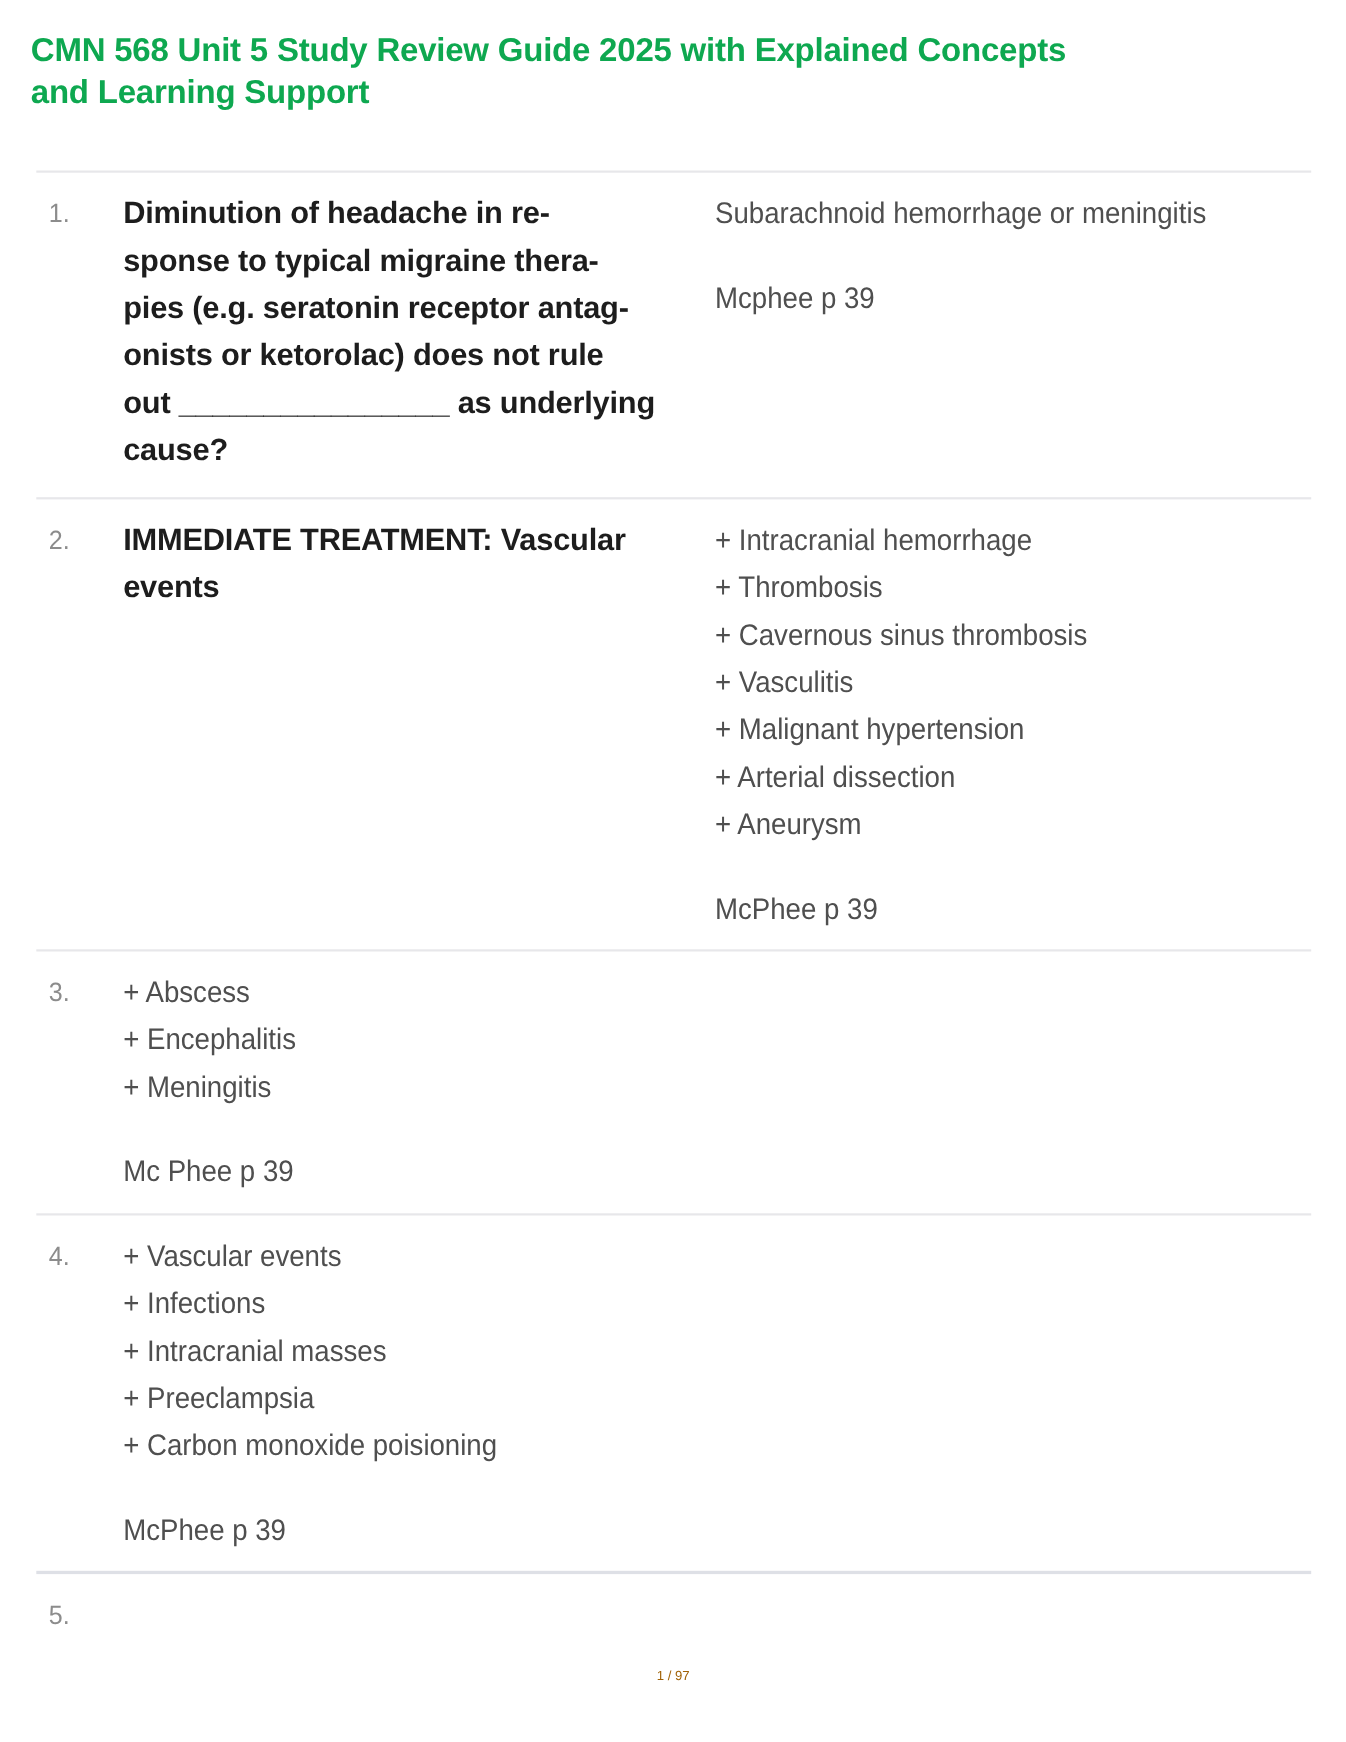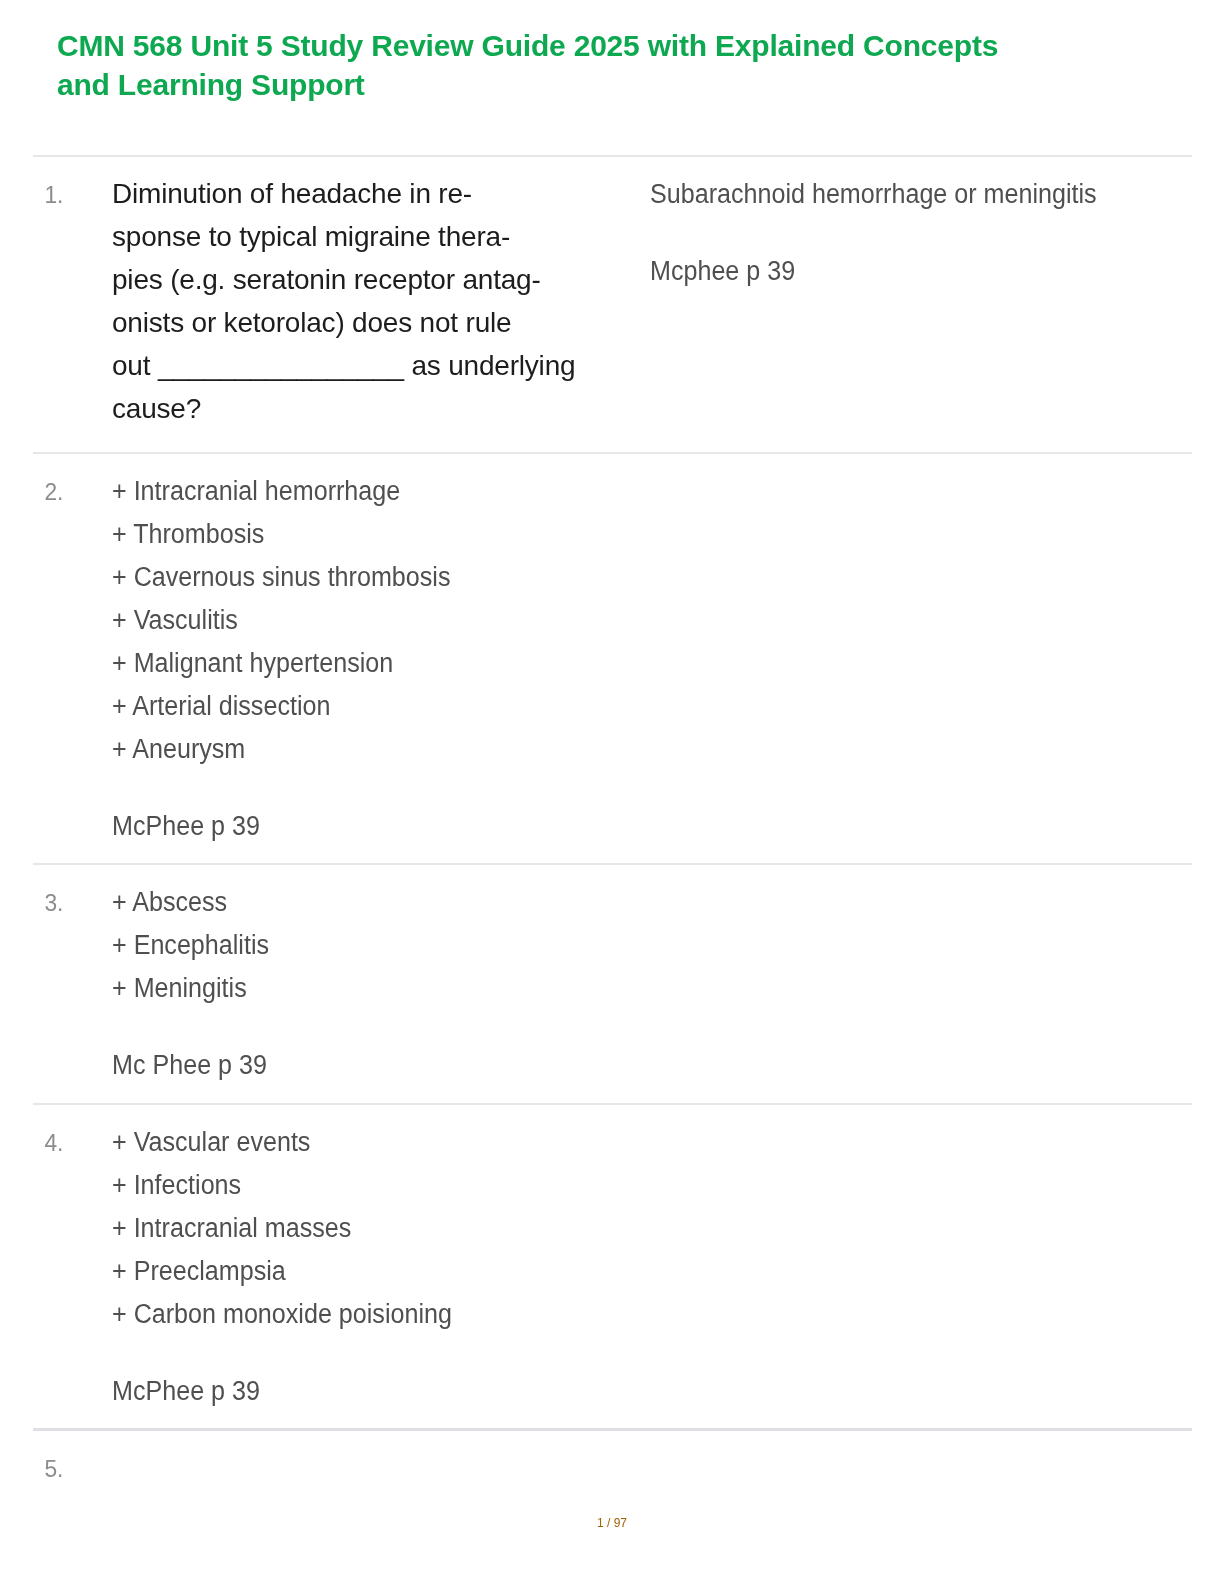--- a/index.html
+++ b/index.html
@@ -8,21 +8,21 @@
     background: #ffffff;
   }
   body {
     width: 1224px;
     height: 1584px;
     position: relative;
     overflow: hidden;
     font-family: "Liberation Sans", "DejaVu Sans", sans-serif;
   }
   .page-title {
-    margin: 26px 30px 0 57px;
+    margin: 26px 30px 0 28px;
     font-size: 30px;
     line-height: 39px;
     font-weight: 700;
     letter-spacing: -0.2px;
     color: #0ea850;
     white-space: pre-line;
   }
   .content {
     margin: 51px 32px 0 33px;
   }
@@ -43,21 +43,21 @@
     padding-left: 12px;
     padding-top: 9px;
     font-size: 24px;
     color: #8c8c8c;
     transform: scaleX(0.95);
     transform-origin: left top;
   }
   .question-text {
     font-size: 28px;
     line-height: 43px;
-    font-weight: 400;
+    font-weight: 700;
     letter-spacing: -0.2px;
     color: #1d1d1d;
     white-space: pre-line;
     padding-right: 10px;
   }
   .answer-col {
     transform: scaleX(0.93);
     transform-origin: left top;
     padding-top: 1px;
   }
@@ -101,20 +101,22 @@
 out ________________ as underlying
 cause?</div>
     <div class="answer-col">
       <div class="answer-text">Subarachnoid hemorrhage or meningitis</div>
       <div class="reference-text">Mcphee p 39</div>
     </div>
   </div>
 
   <div class="qa-row row-2">
     <div class="item-number">2.</div>
+    <div class="question-text">IMMEDIATE TREATMENT: Vascular
+events</div>
     <div class="answer-col">
       <div class="answer-text">+ Intracranial hemorrhage
 + Thrombosis
 + Cavernous sinus thrombosis
 + Vasculitis
 + Malignant hypertension
 + Arterial dissection
 + Aneurysm</div>
       <div class="reference-text">McPhee p 39</div>
     </div>

